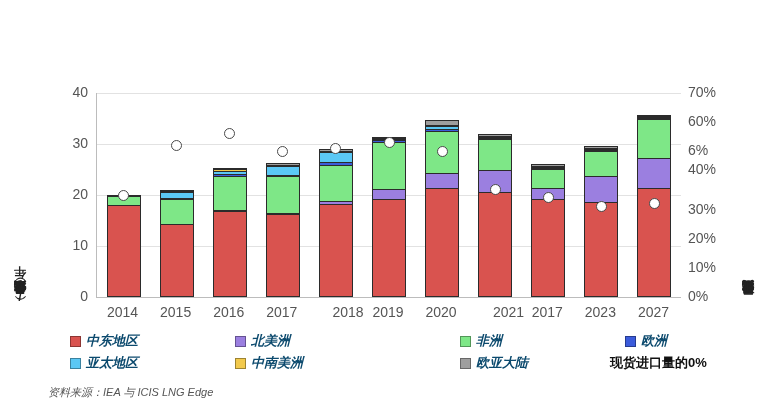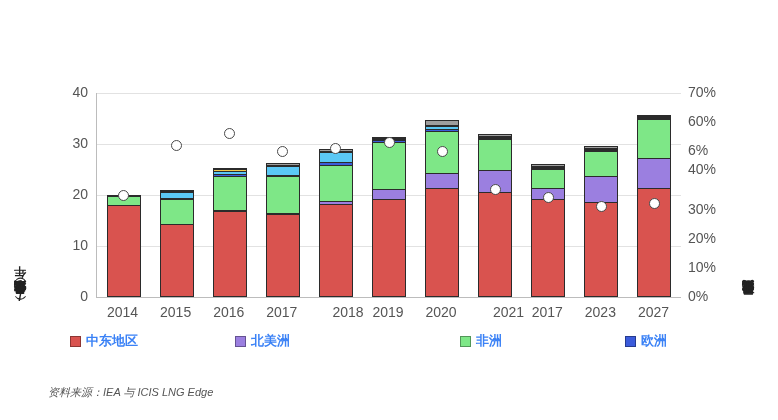--- a/index.html
+++ b/index.html
@@ -88,21 +88,21 @@
   }
   .legend-row{display:flex;align-items:center;height:22px;}
   .legend-item{display:flex;align-items:center;}
   .swatch{
     width:11px;height:11px;
     border:1px solid rgba(0,0,0,.35);
     box-sizing:border-box;
     margin-right:5px;
     flex:none;
   }
-  .legend-label{font-size:13px;font-weight:bold;color:#3b82f6;white-space:nowrap;}
+  .legend-label{font-size:13px;font-weight:bold;color:#0c4a6e;white-space:nowrap;font-style:italic;}
   .legend-note{font-size:13px;font-weight:bold;color:#111;white-space:nowrap;}
 
   .source{
     position:absolute;left:48px;top:385px;
     font-size:11px;font-style:italic;color:#555;
     white-space:nowrap;
   }
 </style>
 </head>
 <body>
@@ -269,16 +269,31 @@
         </div>
         <div class="legend-item" style="position: absolute; left: 390px;">
           <span class="swatch" style="background: rgb(126, 231, 135);"></span>
           <span class="legend-label">非洲</span>
         </div>
         <div class="legend-item" style="position: absolute; left: 555px;">
           <span class="swatch" style="background: rgb(59, 91, 219);"></span>
           <span class="legend-label">欧洲</span>
         </div>
       </div>
+    <div class="legend-row" id="legend-row-2" style="position: relative;">
+        <div class="legend-item" style="position: absolute; left: 0px;">
+          <span class="swatch" style="background: rgb(91, 200, 245);"></span>
+          <span class="legend-label">亚太地区</span>
+        </div>
+        <div class="legend-item" style="position: absolute; left: 165px;">
+          <span class="swatch" style="background: rgb(242, 201, 76);"></span>
+          <span class="legend-label">中南美洲</span>
+        </div>
+        <div class="legend-item" style="position: absolute; left: 390px;">
+          <span class="swatch" style="background: rgb(158, 158, 158);"></span>
+          <span class="legend-label">欧亚大陆</span>
+        </div>
+        <span class="legend-note" style="position: absolute; left: 540px;">现货进口量的0%</span>
+      </div>
   </div>
 
   <div class="source">资料来源：IEA 与 ICIS LNG Edge</div>
 </div>
 
 </body></html>

